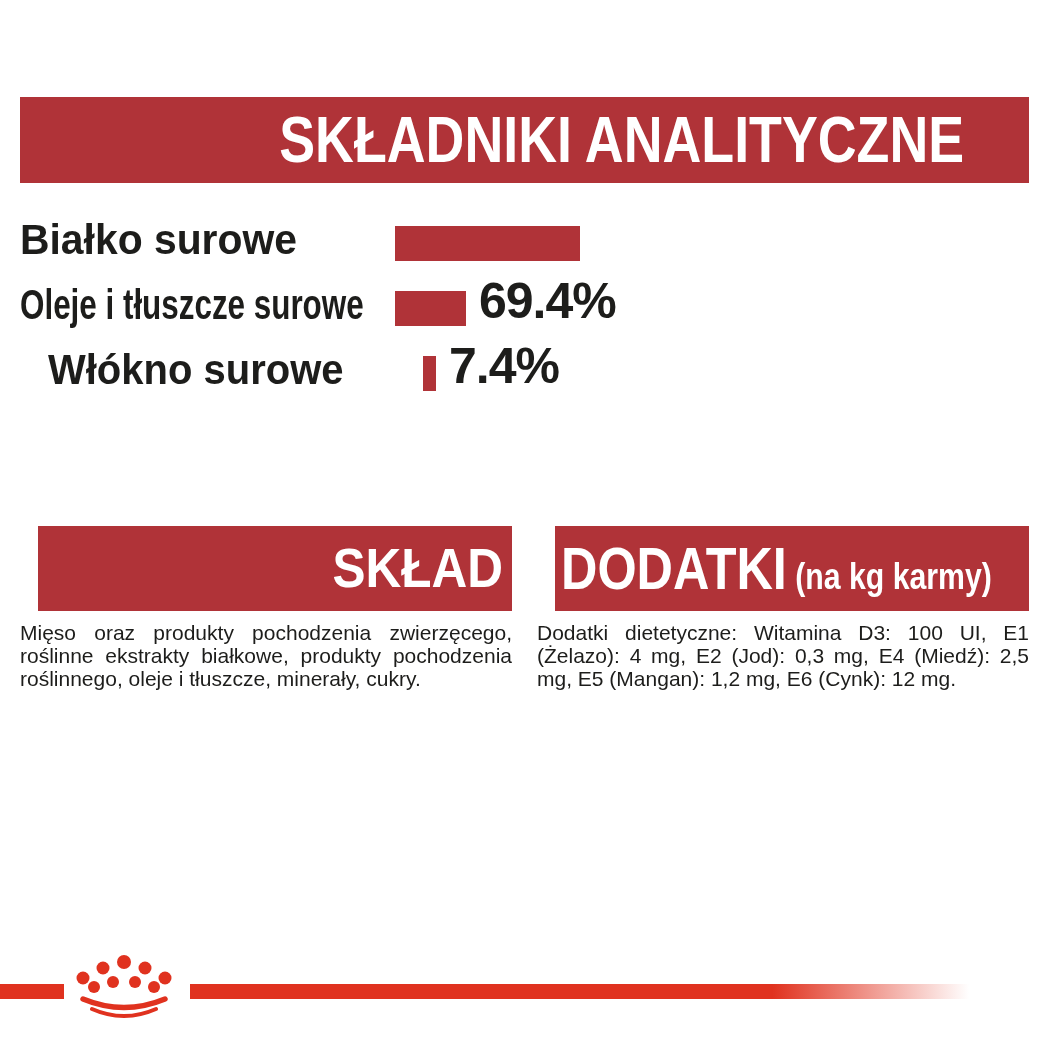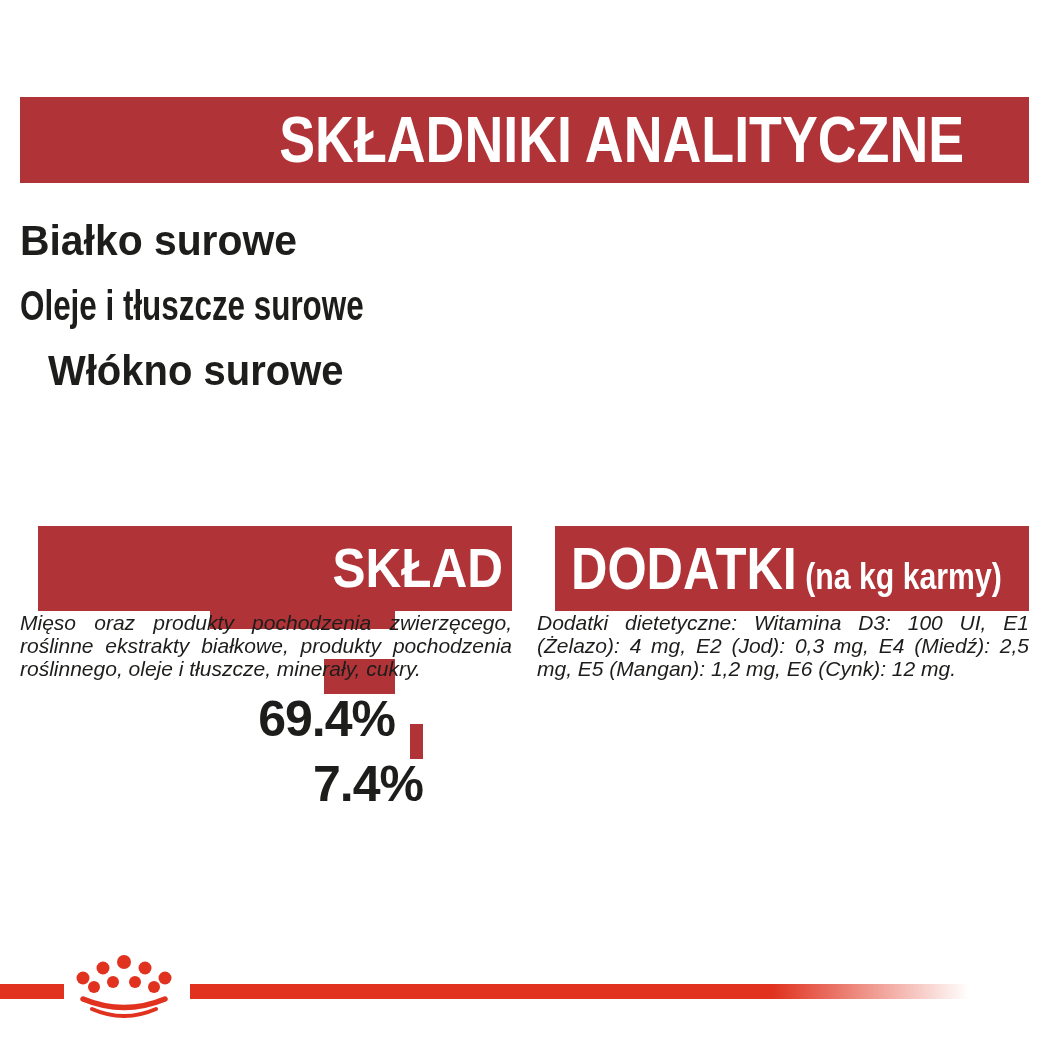--- a/index.html
+++ b/index.html
@@ -11,45 +11,45 @@
   *{margin:0;padding:0;box-sizing:border-box;}
   html,body{width:1049px;height:1049px;background:var(--paper);}
   body{position:relative;overflow:hidden;font-family:"Liberation Sans",sans-serif;}
 
   .banner{background:var(--banner-red);display:flex;align-items:center;justify-content:flex-end;}
   .banner-top{position:absolute;left:20px;top:97px;width:1009px;height:86px;}
   .banner-title{color:#fff;font-weight:bold;font-size:64px;white-space:nowrap;
     transform:scaleX(0.84);transform-origin:center;letter-spacing:0px;line-height:1;}
 
   
-  .chart-row{position:absolute;left:20px;height:42px;display:flex;align-items:flex-end;flex-direction:column;}
+  .chart-row{position:absolute;left:20px;height:42px;display:flex;align-items:flex-end;}
   .row-0{top:219px;}
   .row-1{top:284px;}
   .row-2{top:349px;margin-left:28px;}
   .chart-label{display:block;width:375px;flex:0 0 375px;color:var(--ink);font-weight:bold;
     font-size:43px;white-space:nowrap;transform-origin:left center;line-height:1;}
   .row-0 .chart-label{transform:scaleX(0.95);}
   .row-1 .chart-label{transform:scaleX(0.73);}
   .row-2 .chart-label{transform:scaleX(0.93);}
   .chart-bar{display:block;height:35px;background:var(--banner-red);flex:0 0 auto;}
   .chart-value{color:var(--ink);font-weight:bold;font-size:50px;margin-left:13px;
     letter-spacing:-1px;white-space:nowrap;line-height:1;}
 
   
   .col{position:absolute;top:526px;width:492px;}
   .col-left{left:20px;}
   .col-right{left:537px;}
   .banner-section{height:85px;margin-left:18px;}
   .banner-section .banner-title{font-size:55px;transform:scaleX(0.9);}
-  .banner-left{justify-content:flex-start;padding-left:16px;}
+  .banner-left{justify-content:flex-start;padding-left:6px;}
   .banner-combo{display:inline-block;transform:scaleX(0.84);transform-origin:left center;white-space:nowrap;}
   .banner-combo .big{color:#fff;font-weight:bold;font-size:60px;line-height:1;}
   .banner-combo .small{color:#fff;font-weight:bold;font-size:36px;line-height:1;margin-left:10px;}
-  .body-text{color:var(--ink);font-size:21px;line-height:23px;
-    text-align:justify;text-align-last:left;font-style:italic;}
+  .body-text{margin-top:10px;color:var(--ink);font-size:21px;line-height:23px;
+    text-align:justify;text-align-last:left;}
 
   
   .line{position:absolute;top:984px;height:15px;background:var(--accent-red);}
   .line-left{left:0;width:64px;}
   .line-right{left:190px;width:787px;
     background:linear-gradient(to right,var(--accent-red) 0%,var(--accent-red) 74%,rgba(224,50,31,0) 99%);}
   .crown{position:absolute;left:74px;top:953px;width:100px;height:72px;}
 </style>
 </head>
 <body>

